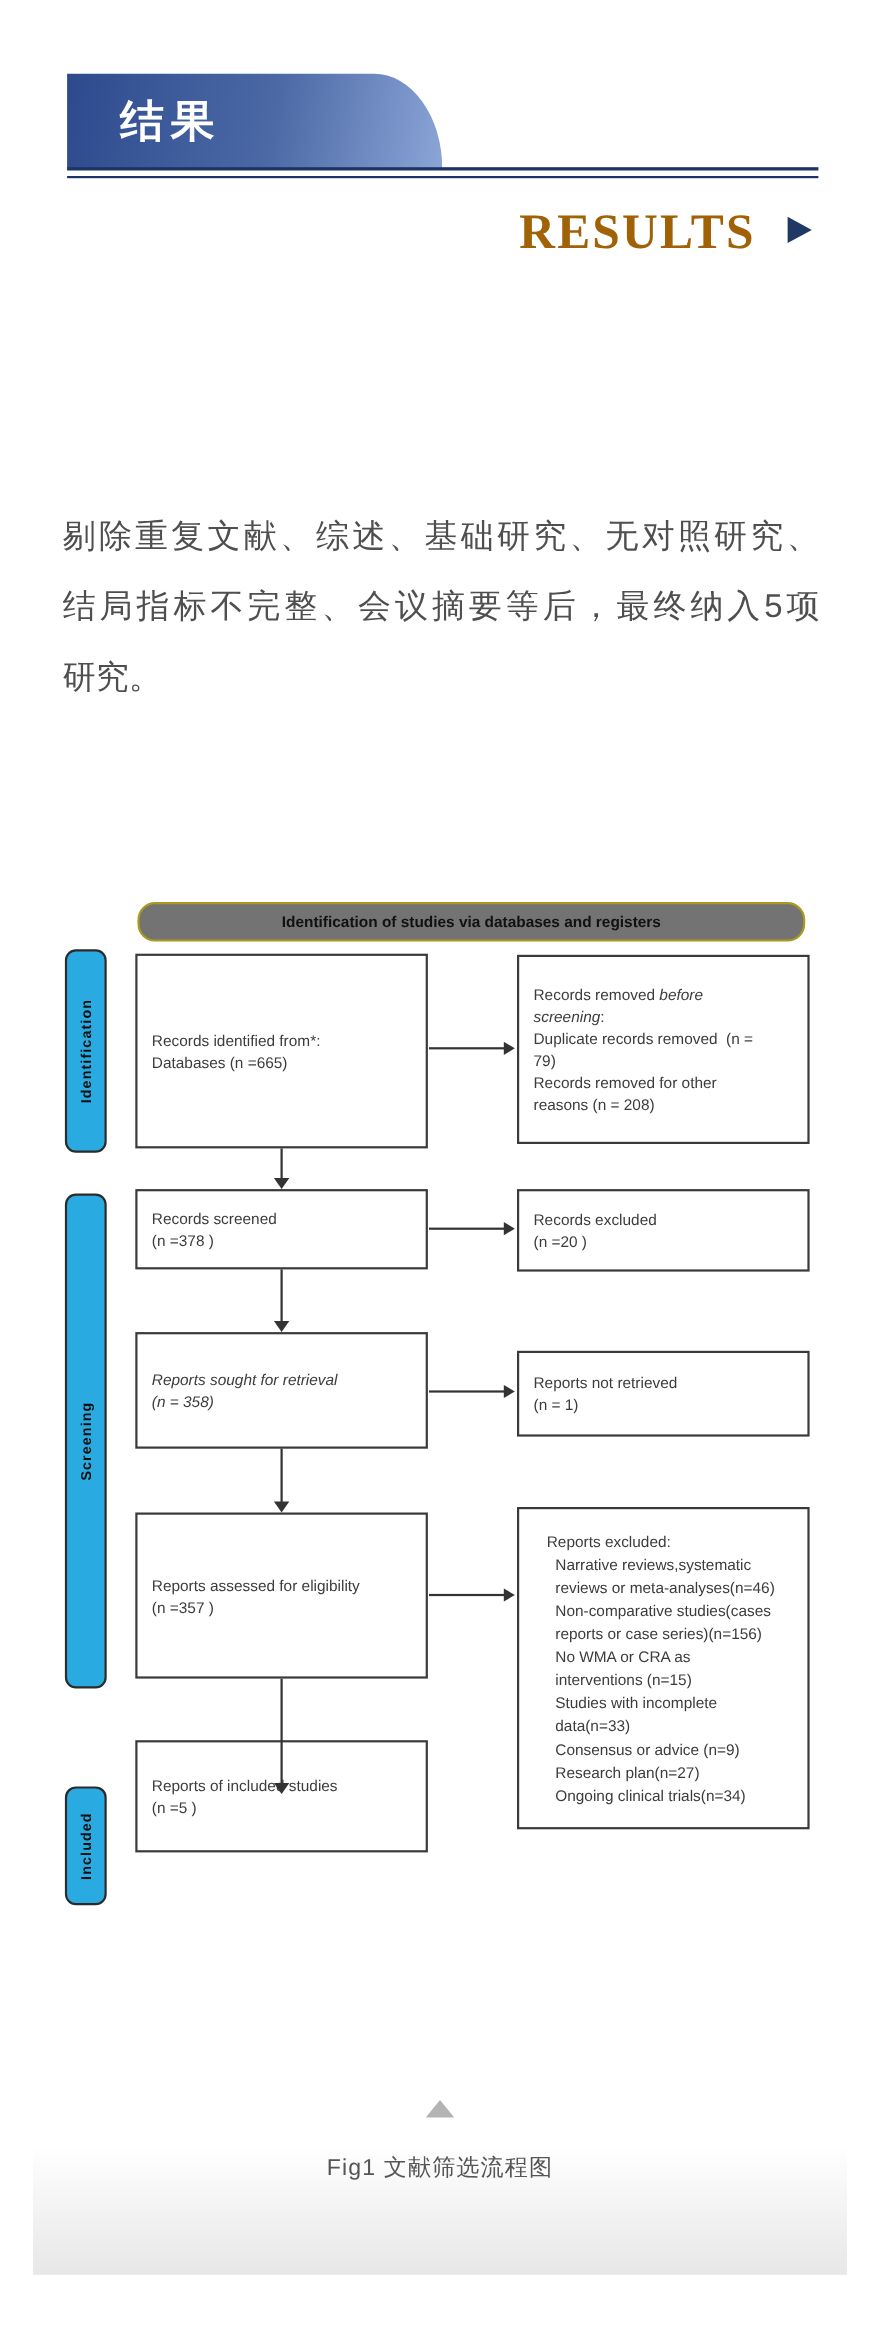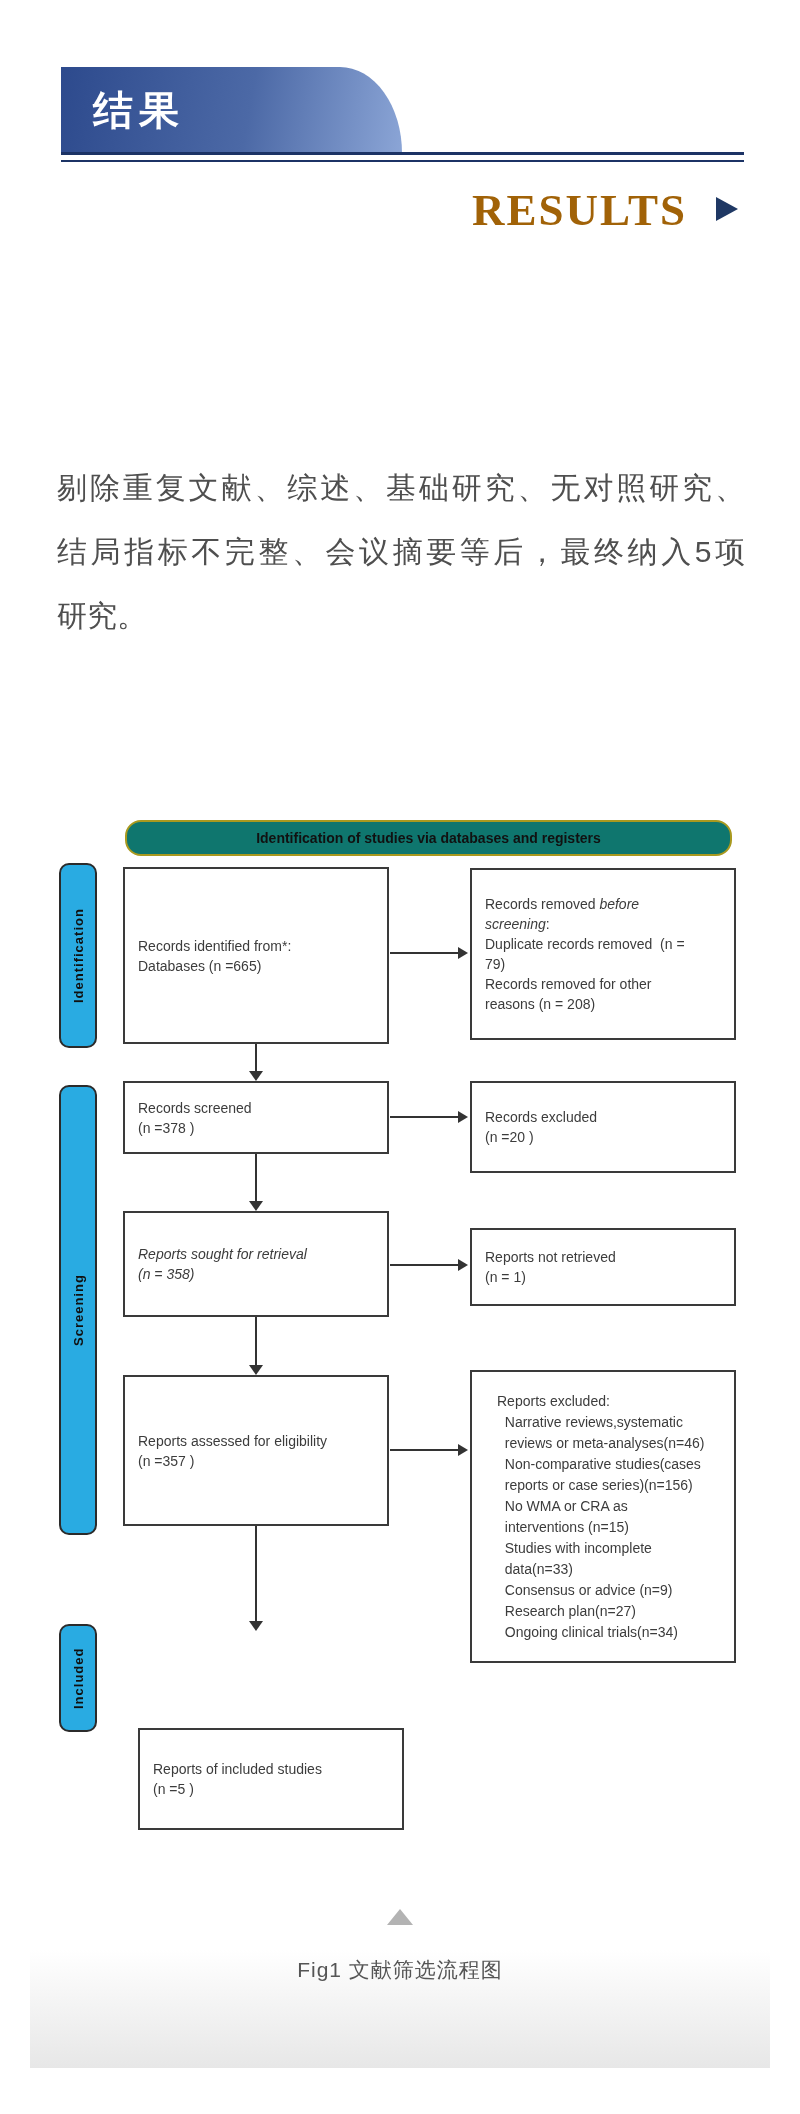--- a/index.html
+++ b/index.html
@@ -10,21 +10,21 @@
   }
   
   .banner {
     position:absolute; left:61px; top:67px; width:341px; height:86px;
     background:linear-gradient(100deg,#2d4a8d 0%,#4c69a6 55%,#8ba5d6 100%);
     border-top-right-radius:62px 86px;
     display:flex; align-items:center;
   }
   .banner-title {
     color:#ffffff; font-size:40px; font-weight:bold; letter-spacing:6px;
-    padding-left:32px; font-family:"Liberation Sans", sans-serif;
+    padding-left:48px; font-family:"Liberation Sans", sans-serif;
   }
   .rule-1 { position:absolute; left:61px; top:152px; width:683px; height:3px; background:#1c3365; }
   .rule-2 { position:absolute; left:61px; top:160px; width:683px; height:2px; background:#1c3365; }
   .results-word {
     position:absolute; left:472px; top:184px; width:212px;
     font-family:"Liberation Serif", serif; font-weight:bold;
     font-size:45px; color:#a16207; letter-spacing:2px;
   }
   .results-arrow {
     position:absolute; left:716px; top:197px; width:0; height:0;
@@ -35,21 +35,21 @@
   .heading {
     position:absolute; left:50px; top:390px; width:700px;
     font-size:32px; font-weight:bold; color:#1d3d8f;
   }
   .para { position:absolute; left:57px; top:468px; width:688px; color:#4f4f4f; font-size:30px; }
   .para-line { height:64px; line-height:40px; }
   .para-line.just { text-align:justify; text-align-last:justify; }
   
   .flow-title {
     position:absolute; left:125px; top:820px; width:607px; height:36px;
-    background:#0f766e; border:2px solid #a9991f; border-radius:16px;
+    background:#737373; border:2px solid #a9991f; border-radius:16px;
     box-sizing:border-box; display:flex; align-items:center; justify-content:center;
     font-size:14px; font-weight:bold; color:#111111;
   }
   .stage {
     position:absolute; left:59px; width:38px;
     background:#29abe2; border:2px solid #2b2b2b; border-radius:10px;
     box-sizing:border-box; display:flex; align-items:center; justify-content:center;
     writing-mode:vertical-rl; transform:rotate(180deg);
     font-size:13px; font-weight:bold; color:#101010; letter-spacing:1px;
   }
@@ -121,28 +121,28 @@
     </div>
     <div class="fbox col-l" style="top:1081px; height:73px;">
       <div class="txt">Records screened<br>(n =378 )</div>
     </div>
     <div class="fbox col-l" style="top:1211px; height:106px;font-style:italic;">
       <div class="txt">Reports sought for retrieval<br>(n = 358)</div>
     </div>
     <div class="fbox col-l" style="top:1375px; height:151px;">
       <div class="txt">Reports assessed for eligibility<br>(n =357 )</div>
     </div>
-    <div class="fbox col-l" style="top:1728px; height:102px;margin-left:15px;">
+    <div class="fbox col-l" style="top:1582px; height:102px;">
       <div class="txt">Reports of included studies<br>(n =5 )</div>
     </div>
 
     <div class="fbox col-r" style="top:868px; height:172px;">
       <div class="txt">Records removed <em>before</em><br><em>screening</em>:<br>Duplicate records removed  (n =<br>79)<br>Records removed for other<br>reasons (n = 208)</div>
     </div>
-    <div class="fbox col-r" style="top:1081px; height:92px;justify-content:flex-end;">
+    <div class="fbox col-r" style="top:1081px; height:75px;justify-content:flex-end;">
       <div class="txt">Records excluded<br>(n =20 )</div>
     </div>
     <div class="fbox col-r" style="top:1228px; height:78px;">
       <div class="txt">Reports not retrieved<br>(n = 1)</div>
     </div>
     <div class="fbox col-r tall" style="top:1370px; height:293px;">
       <div class="txt">Reports excluded:<br>  Narrative reviews,systematic<br>  reviews or meta-analyses(n=46)<br>  Non-comparative studies(cases<br>  reports or case series)(n=156)<br>  No WMA or CRA as<br>  interventions (n=15)<br>  Studies with incomplete<br>  data(n=33)<br>  Consensus or advice (n=9)<br>  Research plan(n=27)<br>  Ongoing clinical trials(n=34)</div>
     </div>
 
     <div class="vline" style="top:1044px; height:28px;"></div>

